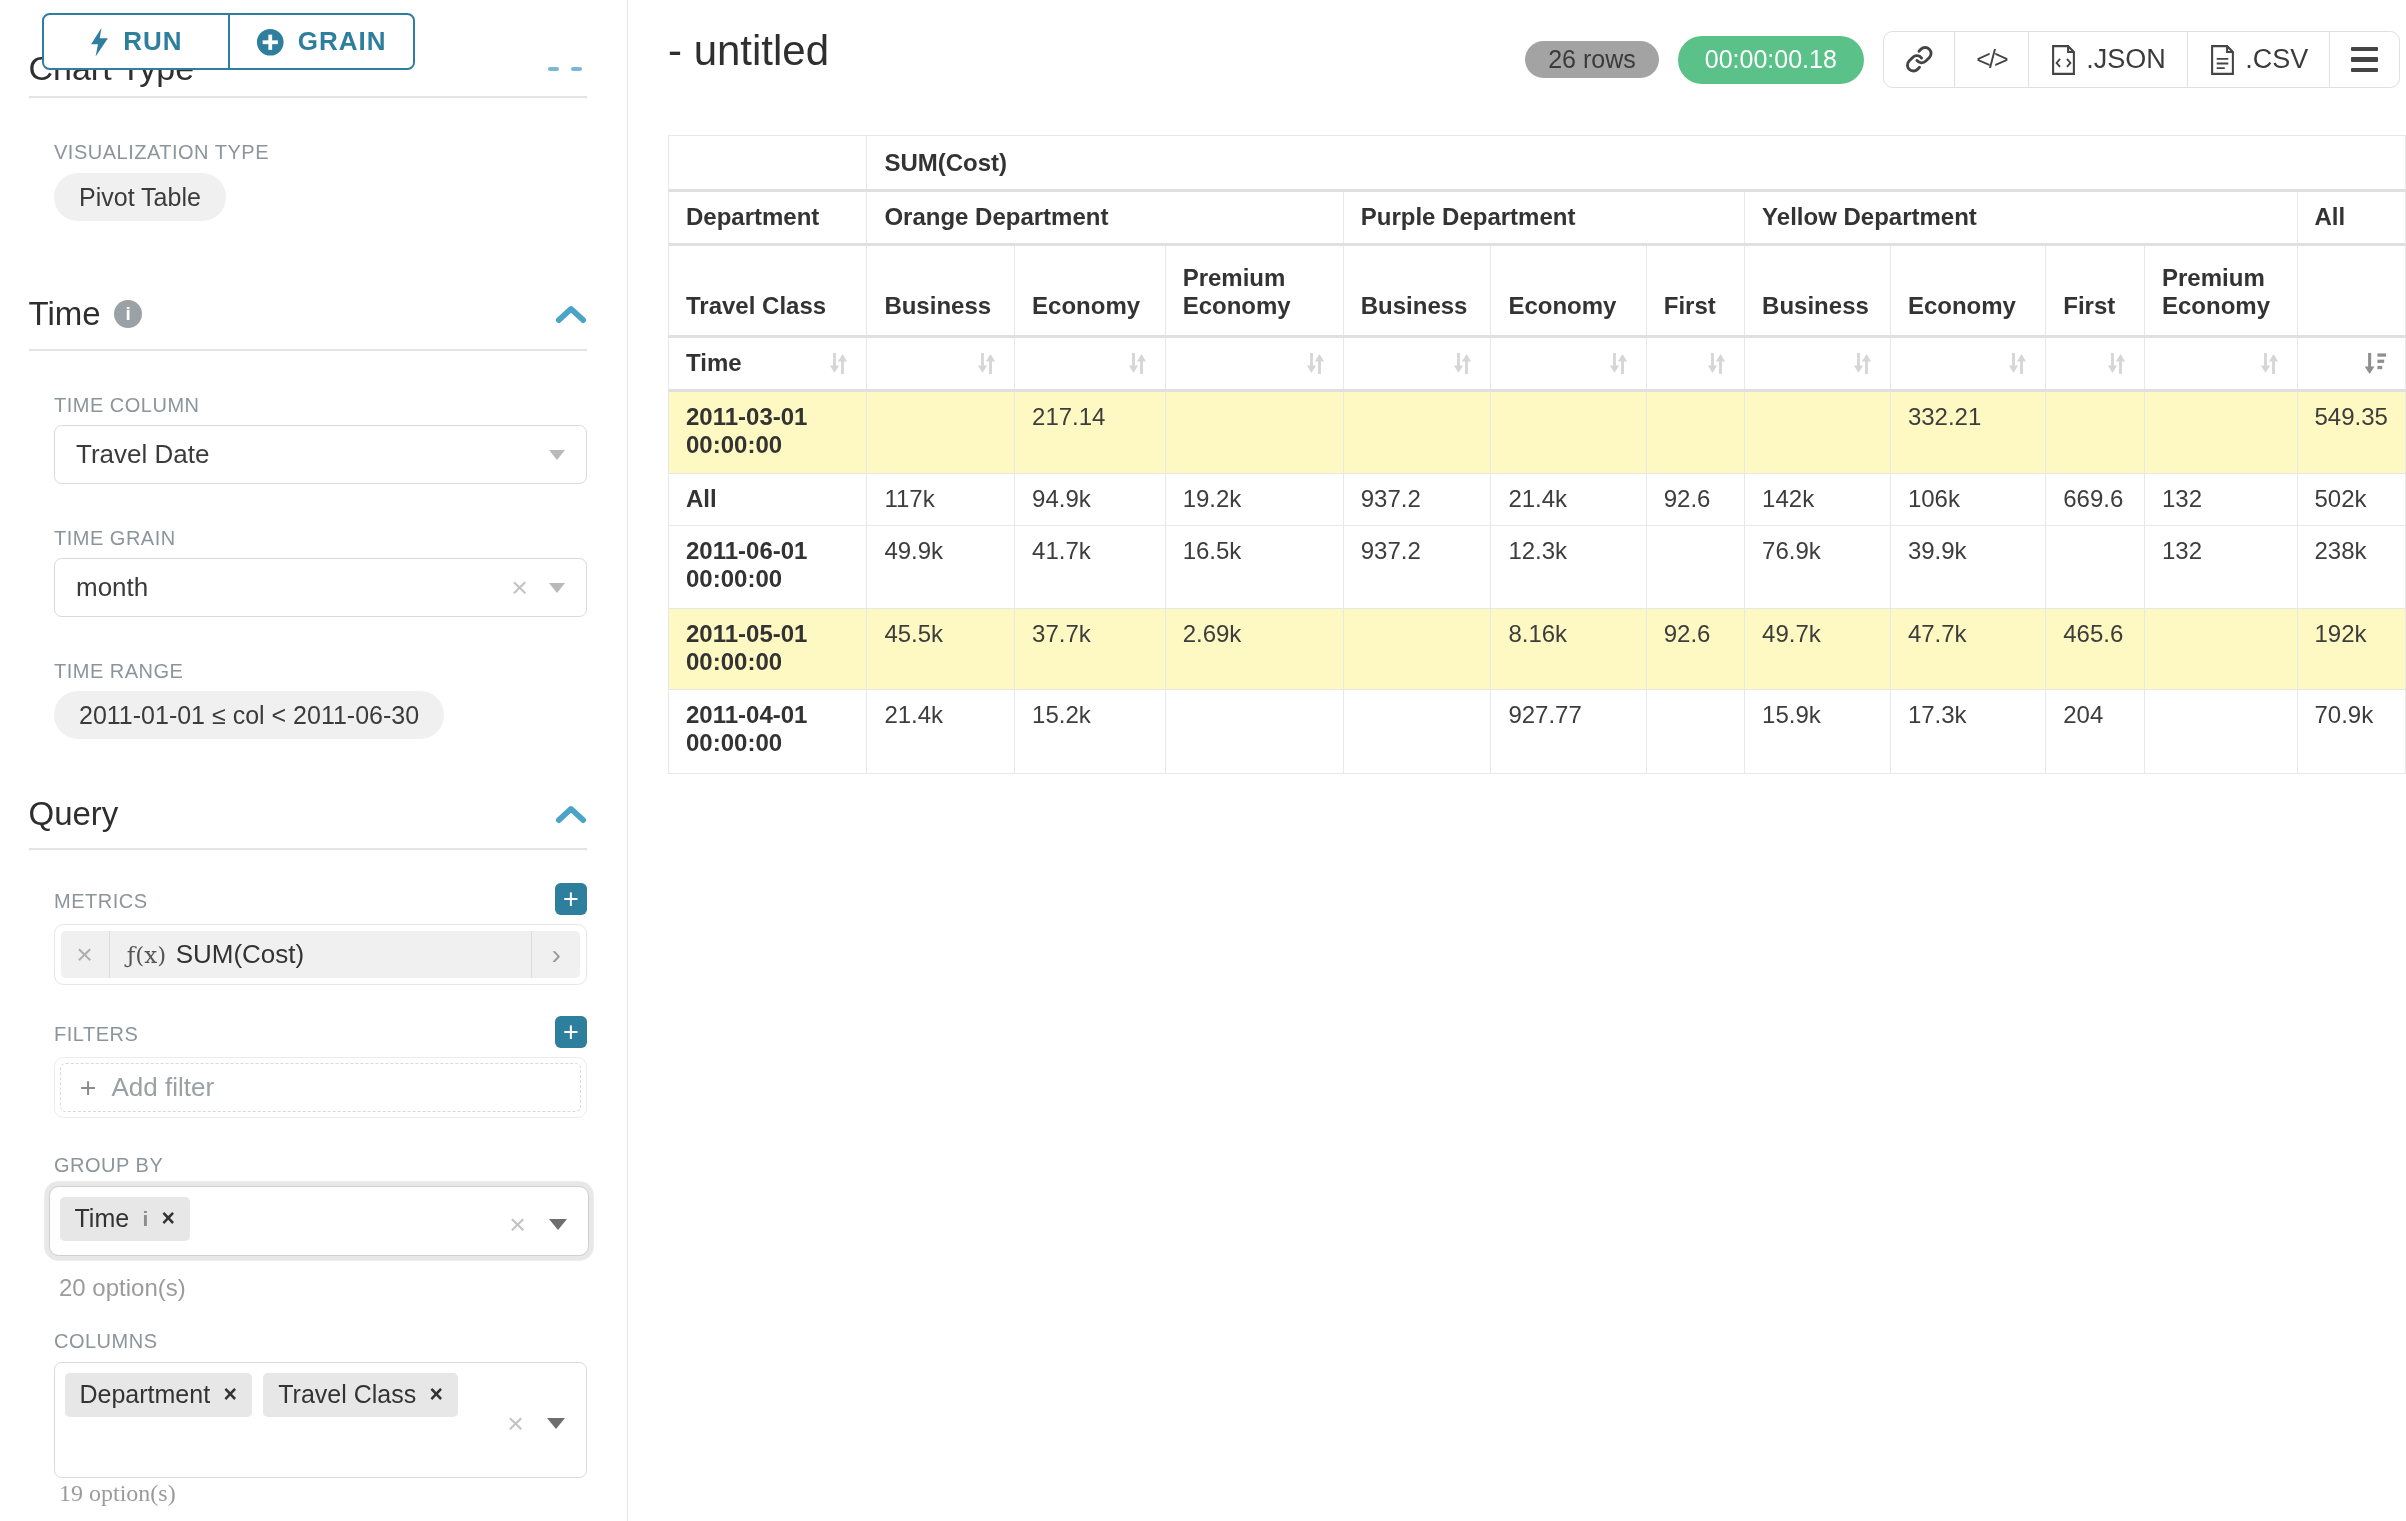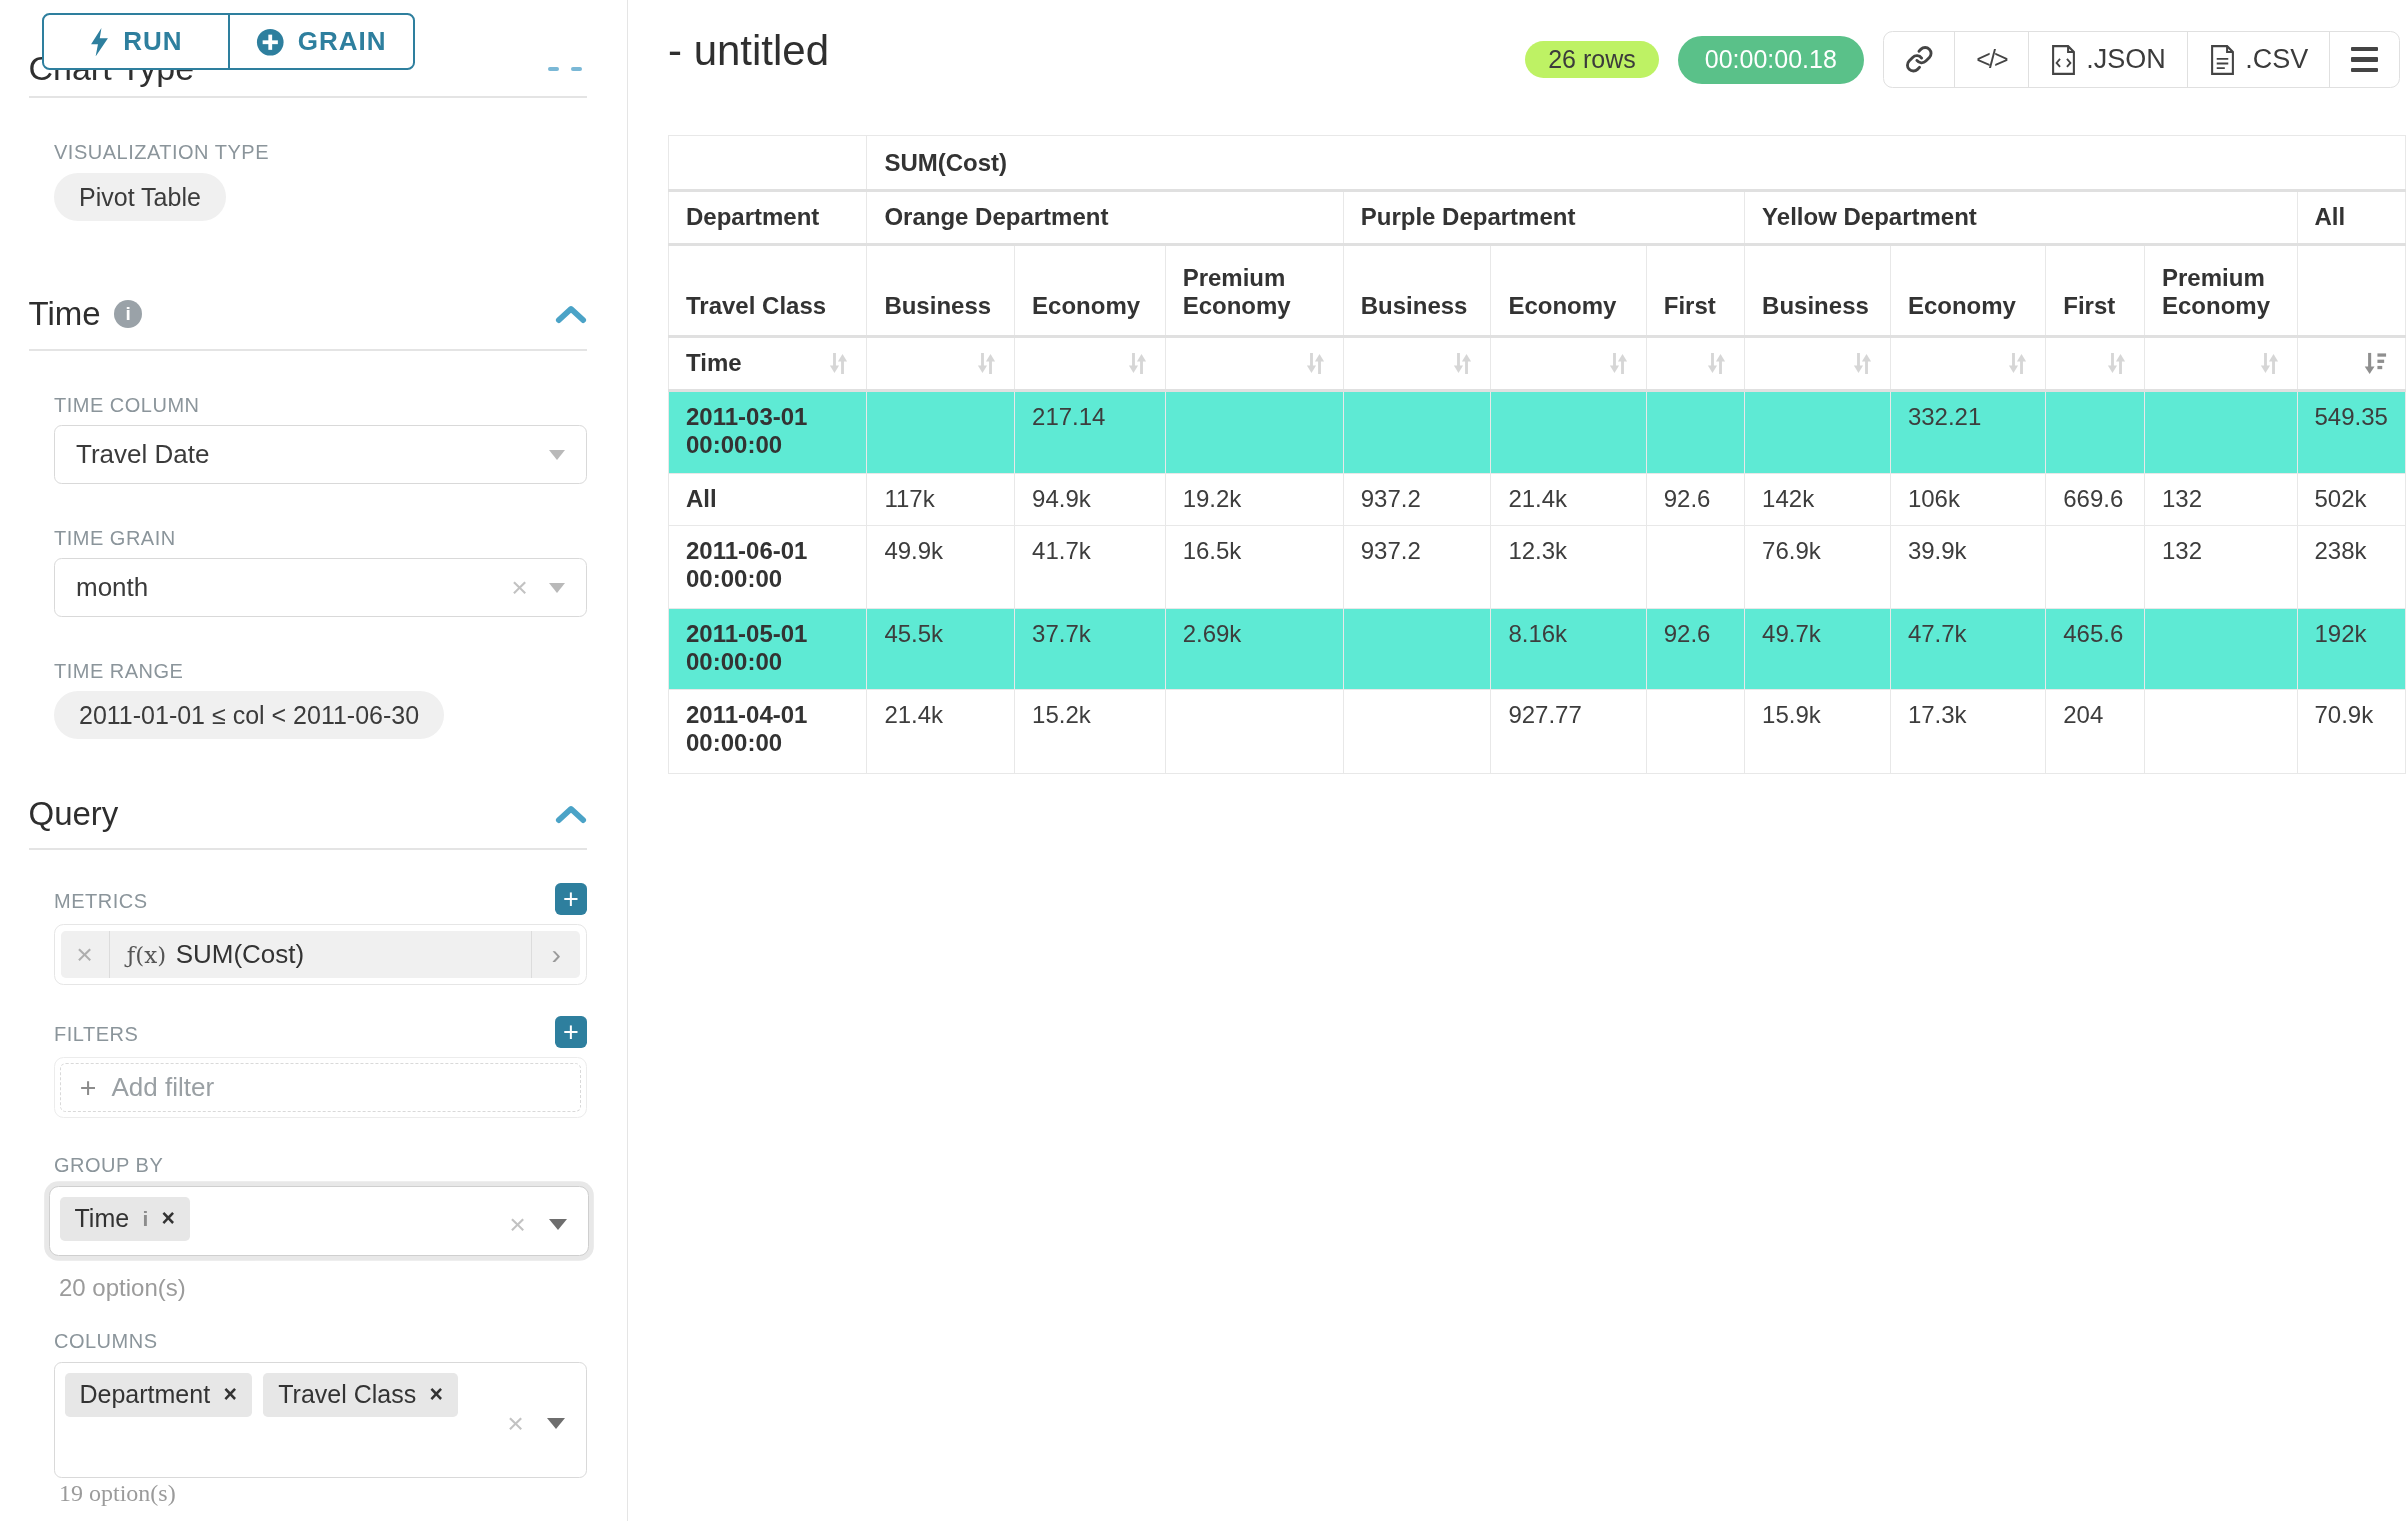--- a/index.html
+++ b/index.html
@@ -60,42 +60,42 @@
     padding:7.6px 15px; font-size:25px; color:#333; margin-right:11.4px; }
   .tag .tag-x { font-weight:700; font-size:23px; color:#333; cursor:pointer; }
   .tag .tag-i { color:#8c8c8c; font-weight:700; font-size:21px; }
   .tag-select .right-ctls { position:absolute; right:21px; display:flex; align-items:center; gap:23px; }
   .options-note { position:absolute; left:59px; font-size:24px; color:#9b9b9b; }
 
   
   #main { position:absolute; left:630px; top:0; right:0; bottom:0; background:#fff; }
   .chart-title { position:absolute; left:38px; top:27px; font-size:42px; font-weight:500; color:#2f2f2f; }
   .badge-row { position:absolute; top:31px; right:5.7px; display:flex; align-items:center; gap:19px; }
-  .rows-badge { background:#bef264; border-radius:950px; padding:4px 23px; font-size:25px; color:#3b3b3b; }
+  .rows-badge { background:#a3a3a3; border-radius:950px; padding:4px 23px; font-size:25px; color:#3b3b3b; }
   .timer-badge { background:#5ac189; border-radius:950px; padding:9.5px 27px; font-size:25px; color:#fff; font-weight:500; }
   .toolbar { display:flex; border:1.9px solid #e0e0e0; border-radius:9.5px; background:#fff; height:57px; }
   .toolbar .tbtn { display:flex; align-items:center; justify-content:center; gap:9.5px; padding:0 21px;
     border-right:1.9px solid #e0e0e0; background:none; border-top:none; border-bottom:none; border-left:none;
     font-size:27px; color:#3b3b3b; cursor:pointer; font-family:inherit; }
   .toolbar .tbtn:last-child { border-right:none; }
   .code-glyph { font-size:25px; color:#444; letter-spacing:-1.9px; }
   .hamburger { display:flex; flex-direction:column; gap:5.7px; }
   .hamburger span { width:27px; height:4.8px; background:#444; border-radius:1px; }
 
   
   #pivot-wrap { position:absolute; left:38px; top:135px; }
   table.pivot { border-collapse:collapse; table-layout:fixed; font-size:24px; color:#3d3d3d;
     border-top:1.9px solid #e8e8e8; border-left:1.9px solid #f0f0f0; border-right:1.9px solid #f0f0f0; }
   .pivot th, .pivot td { border:1.9px solid #e8e8e8; text-align:left; padding:11.4px 17px; font-weight:400; }
   .pivot thead th { border-bottom:3.8px solid #e0e0e0; font-weight:600; color:#333; background:#fff; vertical-align:middle; }
   .pivot thead tr.leafrow th { vertical-align:bottom; padding-bottom:15px; }
   .pivot thead tr.sortrow th { vertical-align:middle; }
   .pivot tbody th { font-weight:600; color:#333; vertical-align:top; background:inherit; }
   .pivot tbody td { vertical-align:top; }
-  .pivot tbody tr.striped { background:#5eead4; }
+  .pivot tbody tr.striped { background:#fef9c3; }
   .pivot tbody tr { background:#fff; border-bottom:1.9px solid #ececec; }
   .sort-wrap { display:flex; align-items:center; justify-content:space-between; gap:7.6px; }
   .sort-right { display:flex; justify-content:flex-end; }
 </style>
 </head>
 <body>
 
 <div id="app">
 
   <aside id="sidebar">

